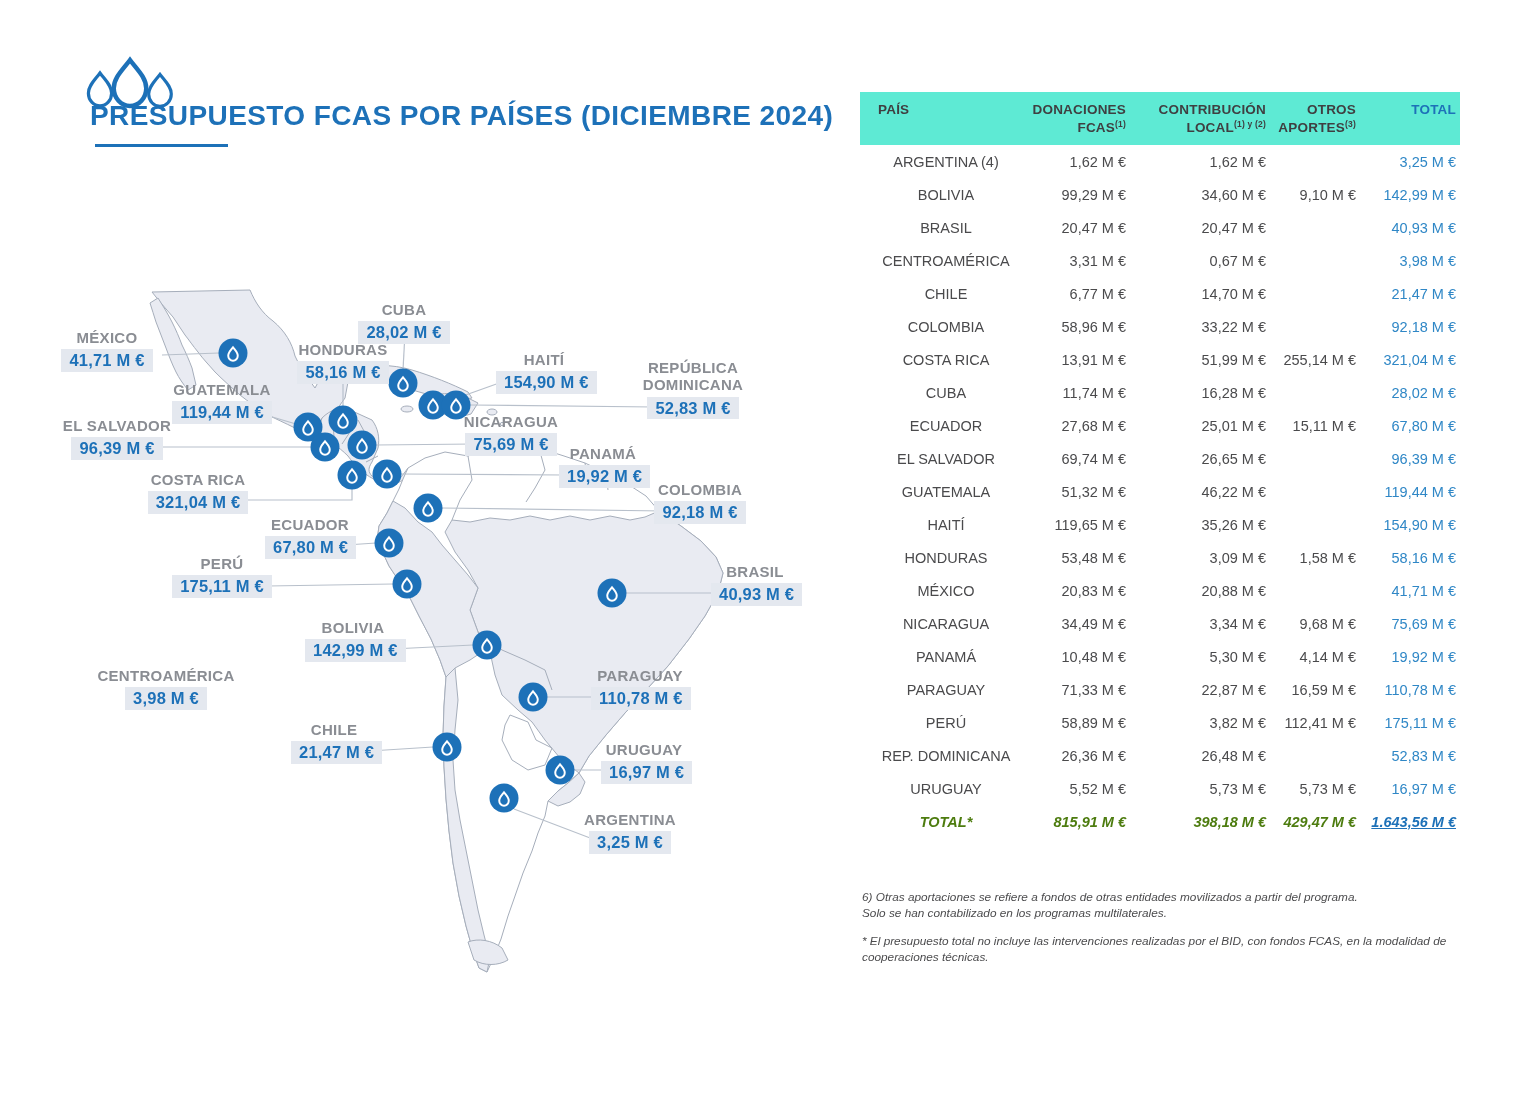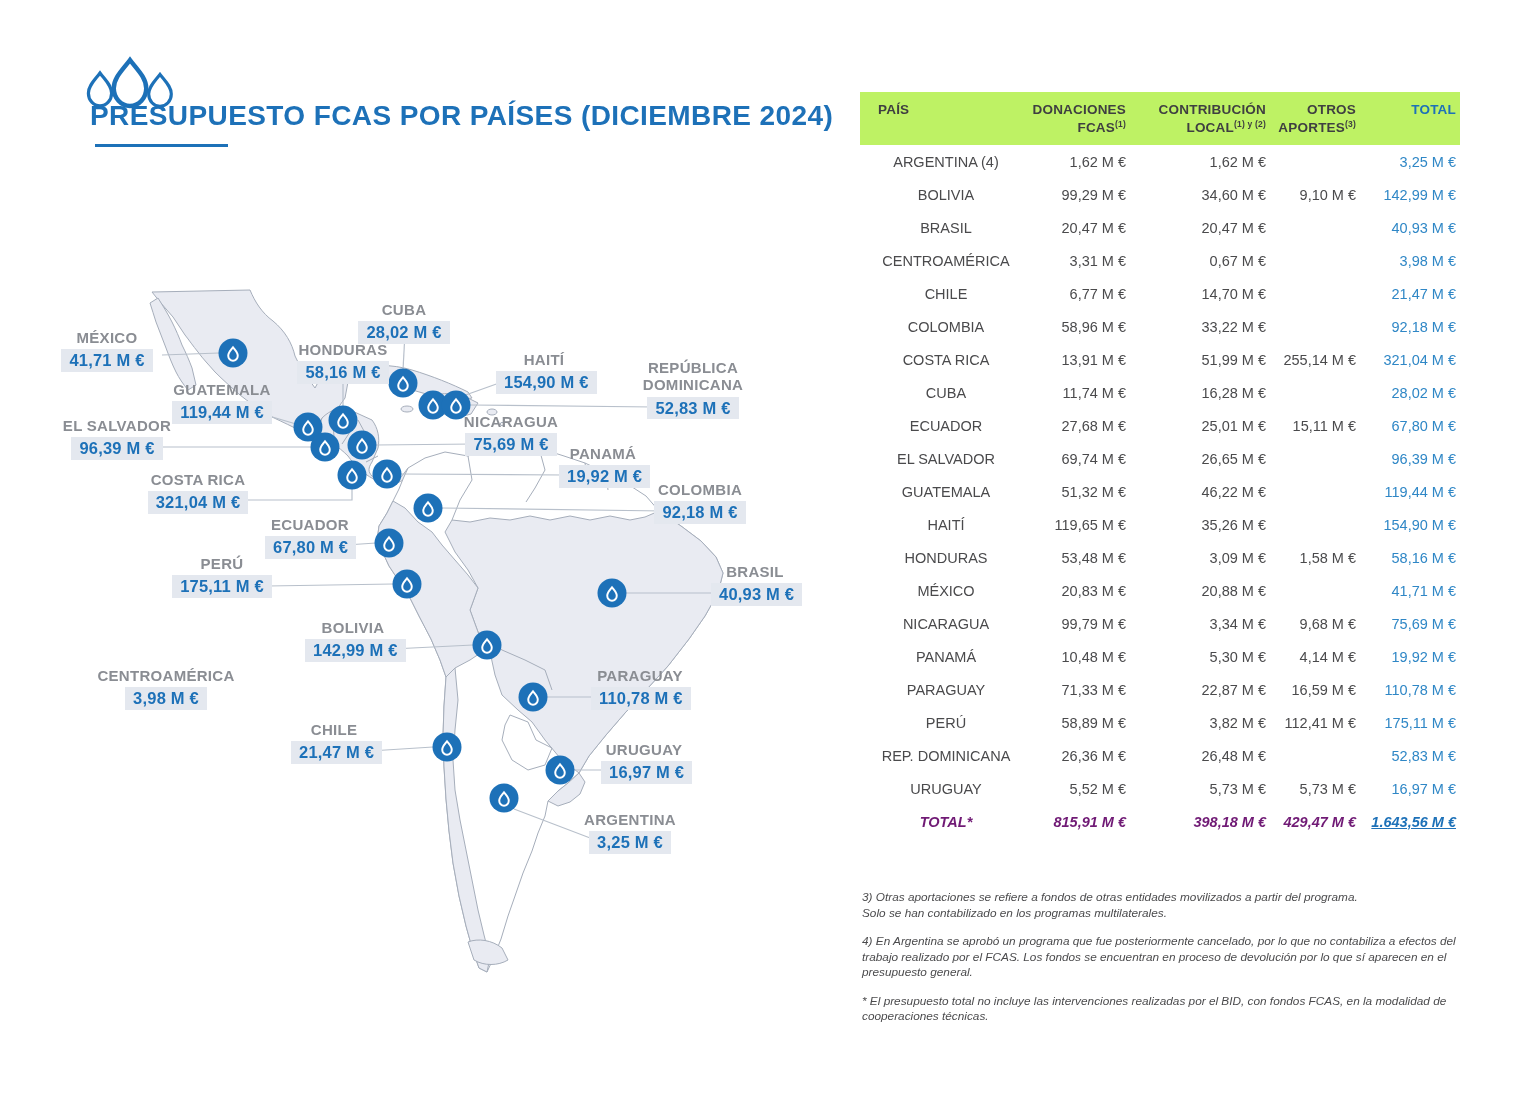--- a/index.html
+++ b/index.html
@@ -30,34 +30,34 @@
   .budget-table{
     position:absolute;left:860px;top:92px;width:600px;
     border-collapse:collapse;table-layout:fixed;
   }
   .budget-table col.c-pais{width:158px;}
   .budget-table col.c-don{width:112px;}
   .budget-table col.c-con{width:140px;}
   .budget-table col.c-otr{width:90px;}
   .budget-table col.c-tot{width:100px;}
   .budget-table thead th{
-    background:#bef264;color:#3f3f41;font-size:13.5px;font-weight:bold;
+    background:#5eead4;color:#3f3f41;font-size:13.5px;font-weight:bold;
     text-align:right;vertical-align:top;padding:9px 4px 9px 0;line-height:1.3;
     letter-spacing:.2px;
   }
   .budget-table thead th.h-pais{text-align:left;padding-left:18px;}
   .budget-table thead th.h-total{color:#1d71b8;}
   .budget-table thead th sup{font-size:8.5px;vertical-align:super;line-height:0;}
   .budget-table td{
     font-size:14.5px;color:#4a4a4c;text-align:right;padding:8.5px 4px 8.5px 0;
     white-space:nowrap;
   }
   .budget-table td.cell-pais{text-align:center;padding-left:18px;}
   .budget-table td.cell-total{color:#2f87c6;}
-  .budget-table tr.total-row td{font-weight:bold;font-style:italic;color:#701a75;}
+  .budget-table tr.total-row td{font-weight:bold;font-style:italic;color:#4d7c0f;}
   .budget-table tr.total-row td.cell-total{color:#1d71b8;text-decoration:underline;}
   
   .footnotes{position:absolute;left:862px;top:890px;width:612px;}
   .footnote{
     font-size:11.8px;font-style:italic;color:#4b4b4d;line-height:1.32;
     margin:0 0 13px 0;white-space:pre-line;
   }
 </style>
 </head>
 <body>
@@ -414,21 +414,21 @@
       </tr>
       <tr>
         <td class="cell-pais">MÉXICO</td>
         <td class="cell-donaciones">20,83 M €</td>
         <td class="cell-contribucion">20,88 M €</td>
         <td class="cell-otros"></td>
         <td class="cell-total">41,71 M €</td>
       </tr>
       <tr>
         <td class="cell-pais">NICARAGUA</td>
-        <td class="cell-donaciones">99,79 M €</td>
+        <td class="cell-donaciones">34,49 M €</td>
         <td class="cell-contribucion">3,34 M €</td>
         <td class="cell-otros">9,68 M €</td>
         <td class="cell-total">75,69 M €</td>
       </tr>
       <tr>
         <td class="cell-pais">PANAMÁ</td>
         <td class="cell-donaciones">10,48 M €</td>
         <td class="cell-contribucion">5,30 M €</td>
         <td class="cell-otros">4,14 M €</td>
         <td class="cell-total">19,92 M €</td>
@@ -465,17 +465,16 @@
         <td class="cell-pais">TOTAL*</td>
         <td class="cell-donaciones">815,91 M €</td>
         <td class="cell-contribucion">398,18 M €</td>
         <td class="cell-otros">429,47 M €</td>
         <td class="cell-total">1.643,56 M €</td>
       </tr>
     </tbody>
 </table>
 
 <div class="footnotes">
-  <p class="footnote">3) Otras aportaciones se refiere a fondos de otras entidades movilizados a partir del programa.
+  <p class="footnote">6) Otras aportaciones se refiere a fondos de otras entidades movilizados a partir del programa.
 Solo se han contabilizado en los programas multilaterales.</p>
-  <p class="footnote">4) En Argentina se aprobó un programa que fue posteriormente cancelado, por lo que no contabiliza a efectos del trabajo realizado por el FCAS. Los fondos se encuentran en proceso de devolución por lo que sí aparecen en el presupuesto general.</p>
   <p class="footnote">* El presupuesto total no incluye las intervenciones realizadas por el BID, con fondos FCAS, en la modalidad de cooperaciones técnicas.</p>
 </div>
 
 </body></html>

